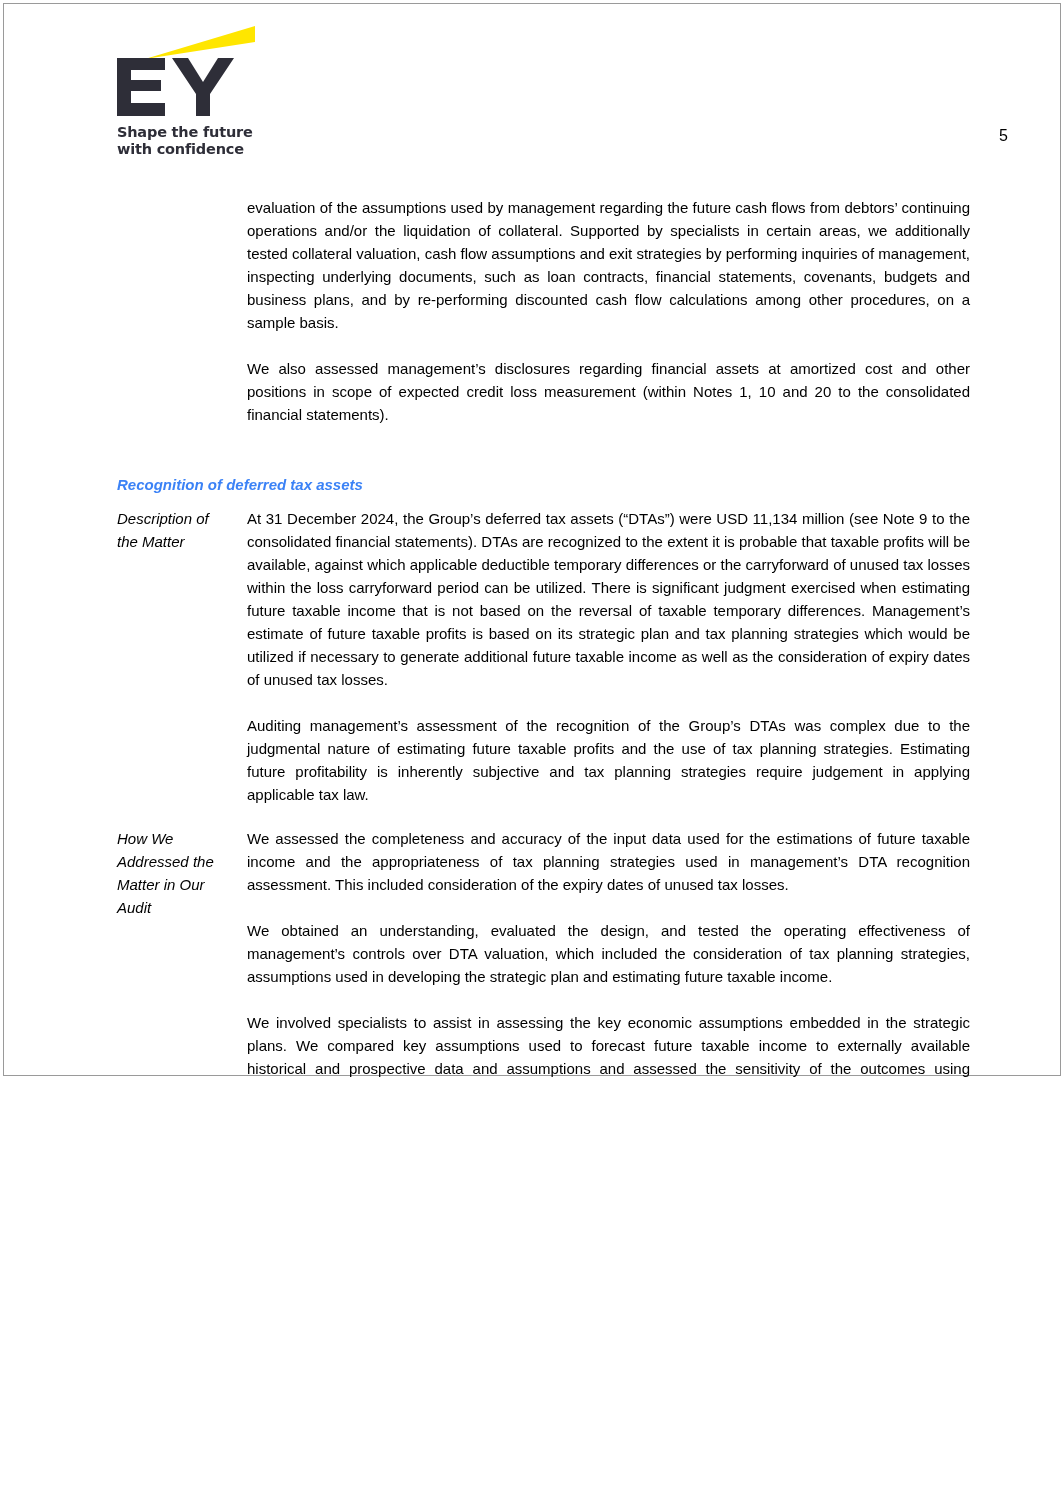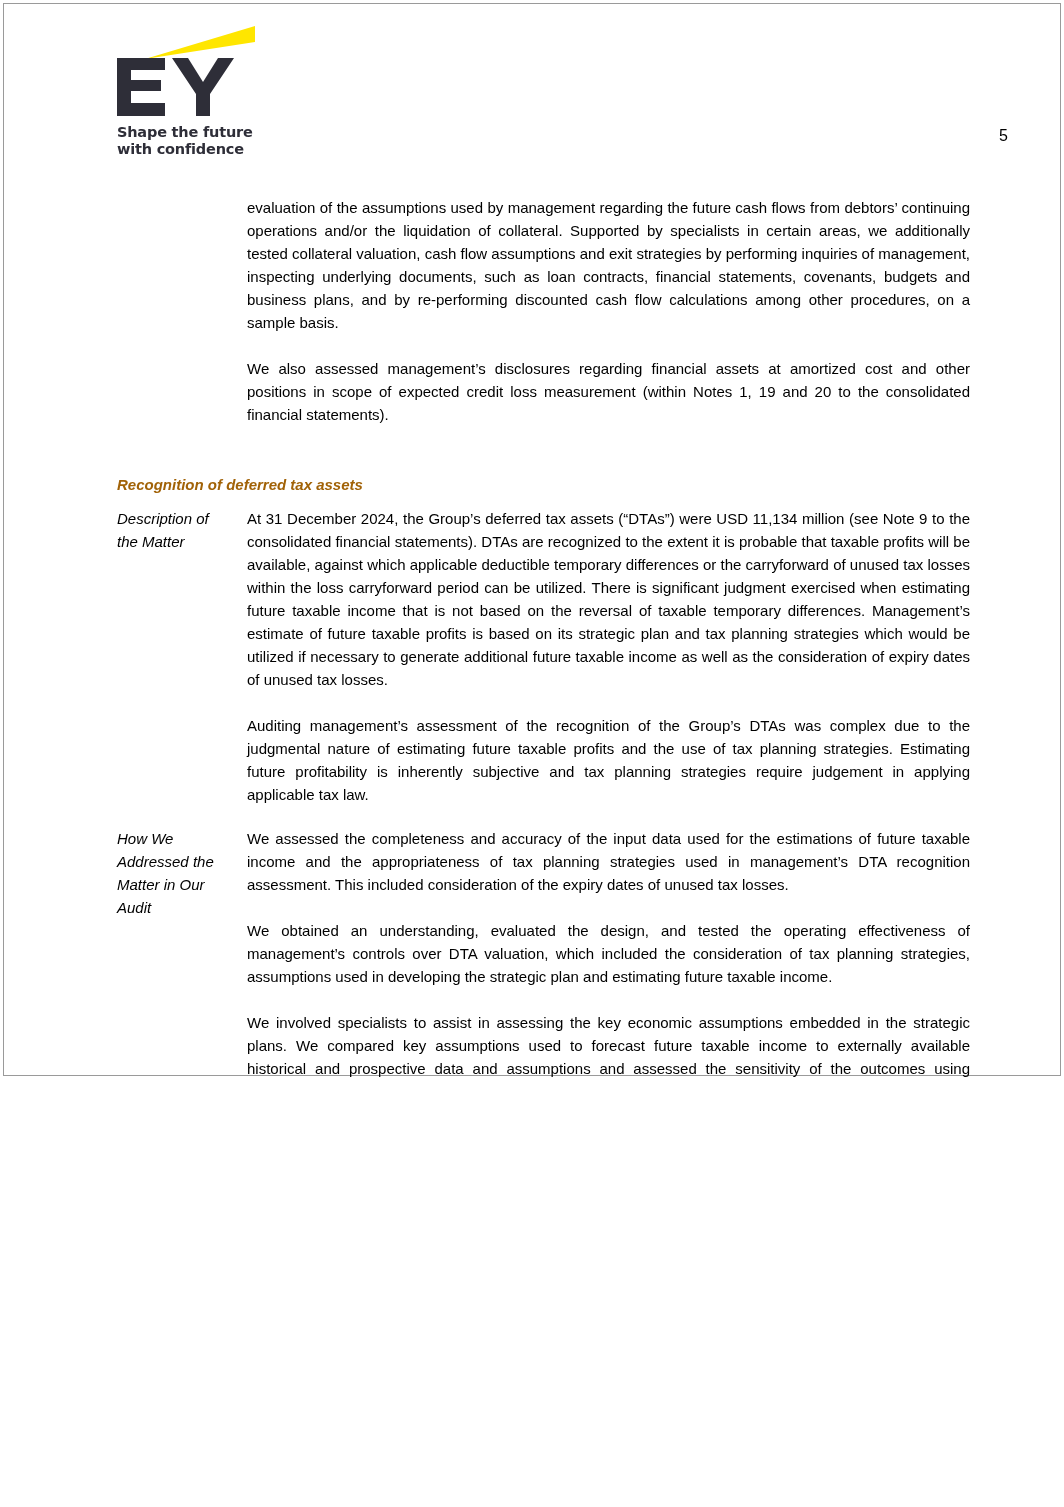--- a/index.html
+++ b/index.html
@@ -114,21 +114,21 @@
   }
   p.para + p.para {
     margin-top: 23px;
   }
   .section-heading {
     margin: 0;
     font-size: 15px;
     line-height: 23px;
     font-weight: bold;
     font-style: italic;
-    color: #a16207;
+    color: #3b82f6;
   }
   .gap-before-heading { height: 47px; }
   .gap-after-heading  { height: 11px; }
   .gap-between-blocks { height: 21px; }
 </style>
 </head>
 <body>
 
 <div class="page">
   <div class="page-border"></div>
@@ -149,21 +149,21 @@
     </div>
     <div class="page-number">5</div>
   </div>
 
   <div class="content">
 
     <div class="row">
       <div class="label-col"></div>
       <div class="text-col">
         <p class="para">evaluation of the assumptions used by management regarding the future cash flows from debtors’ continuing operations and/or the liquidation of collateral. Supported by specialists in certain areas, we additionally tested collateral valuation, cash flow assumptions and exit strategies by performing inquiries of management, inspecting underlying documents, such as loan contracts, financial statements, covenants, budgets and business plans, and by re-performing discounted cash flow calculations among other procedures, on a sample basis.</p>
-        <p class="para">We also assessed management’s disclosures regarding financial assets at amortized cost and other positions in scope of expected credit loss measurement (within Notes 1, 19 and 20 to the consolidated financial statements).</p>
+        <p class="para">We also assessed management’s disclosures regarding financial assets at amortized cost and other positions in scope of expected credit loss measurement (within Notes 1, 10 and 20 to the consolidated financial statements).</p>
       </div>
     </div>
 
     <div class="gap-before-heading"></div>
 
     <div class="row">
       <div class="text-col">
         <p class="section-heading">Recognition of deferred tax assets</p>
       </div>
     </div>

